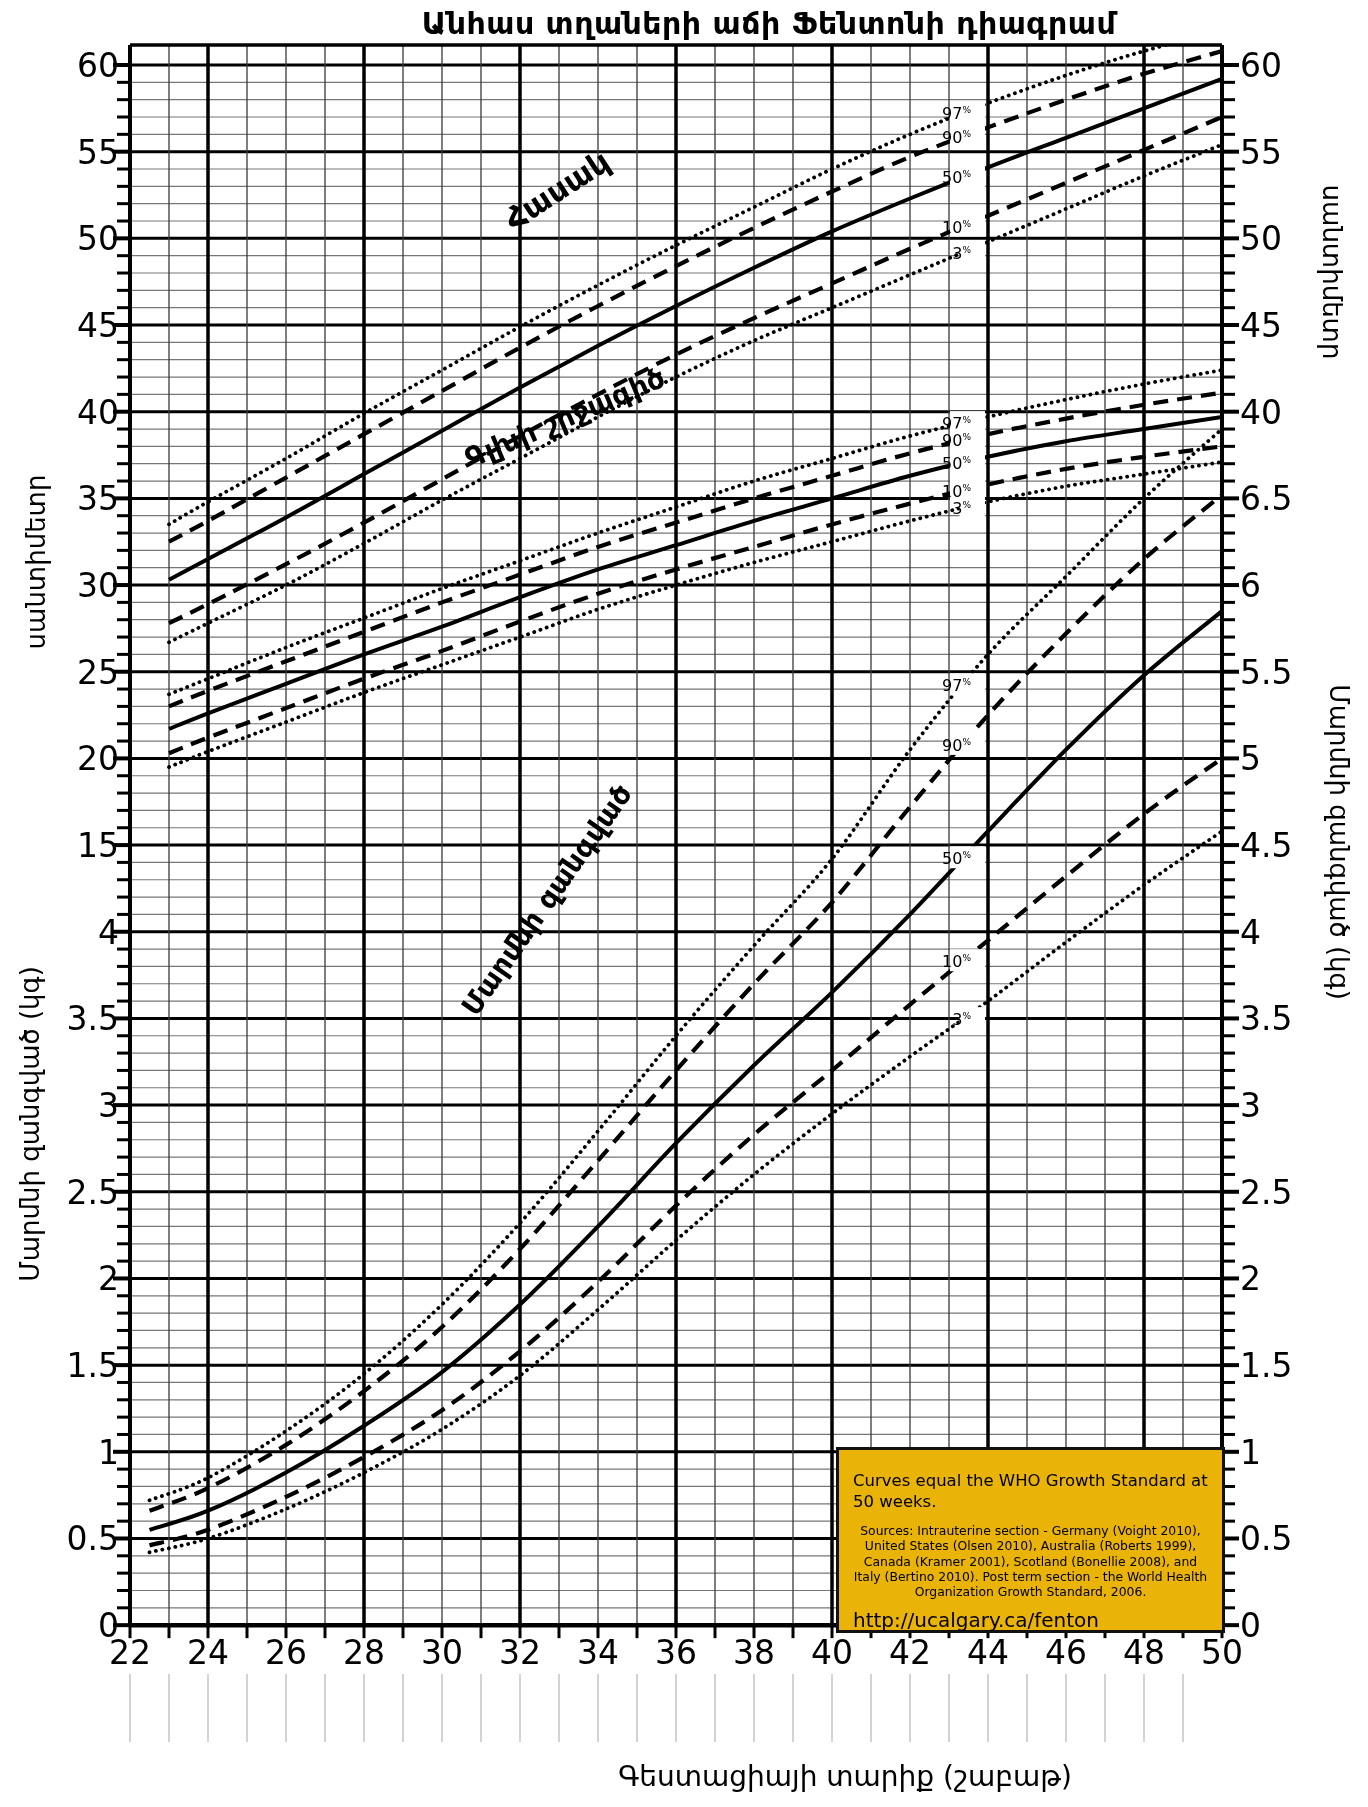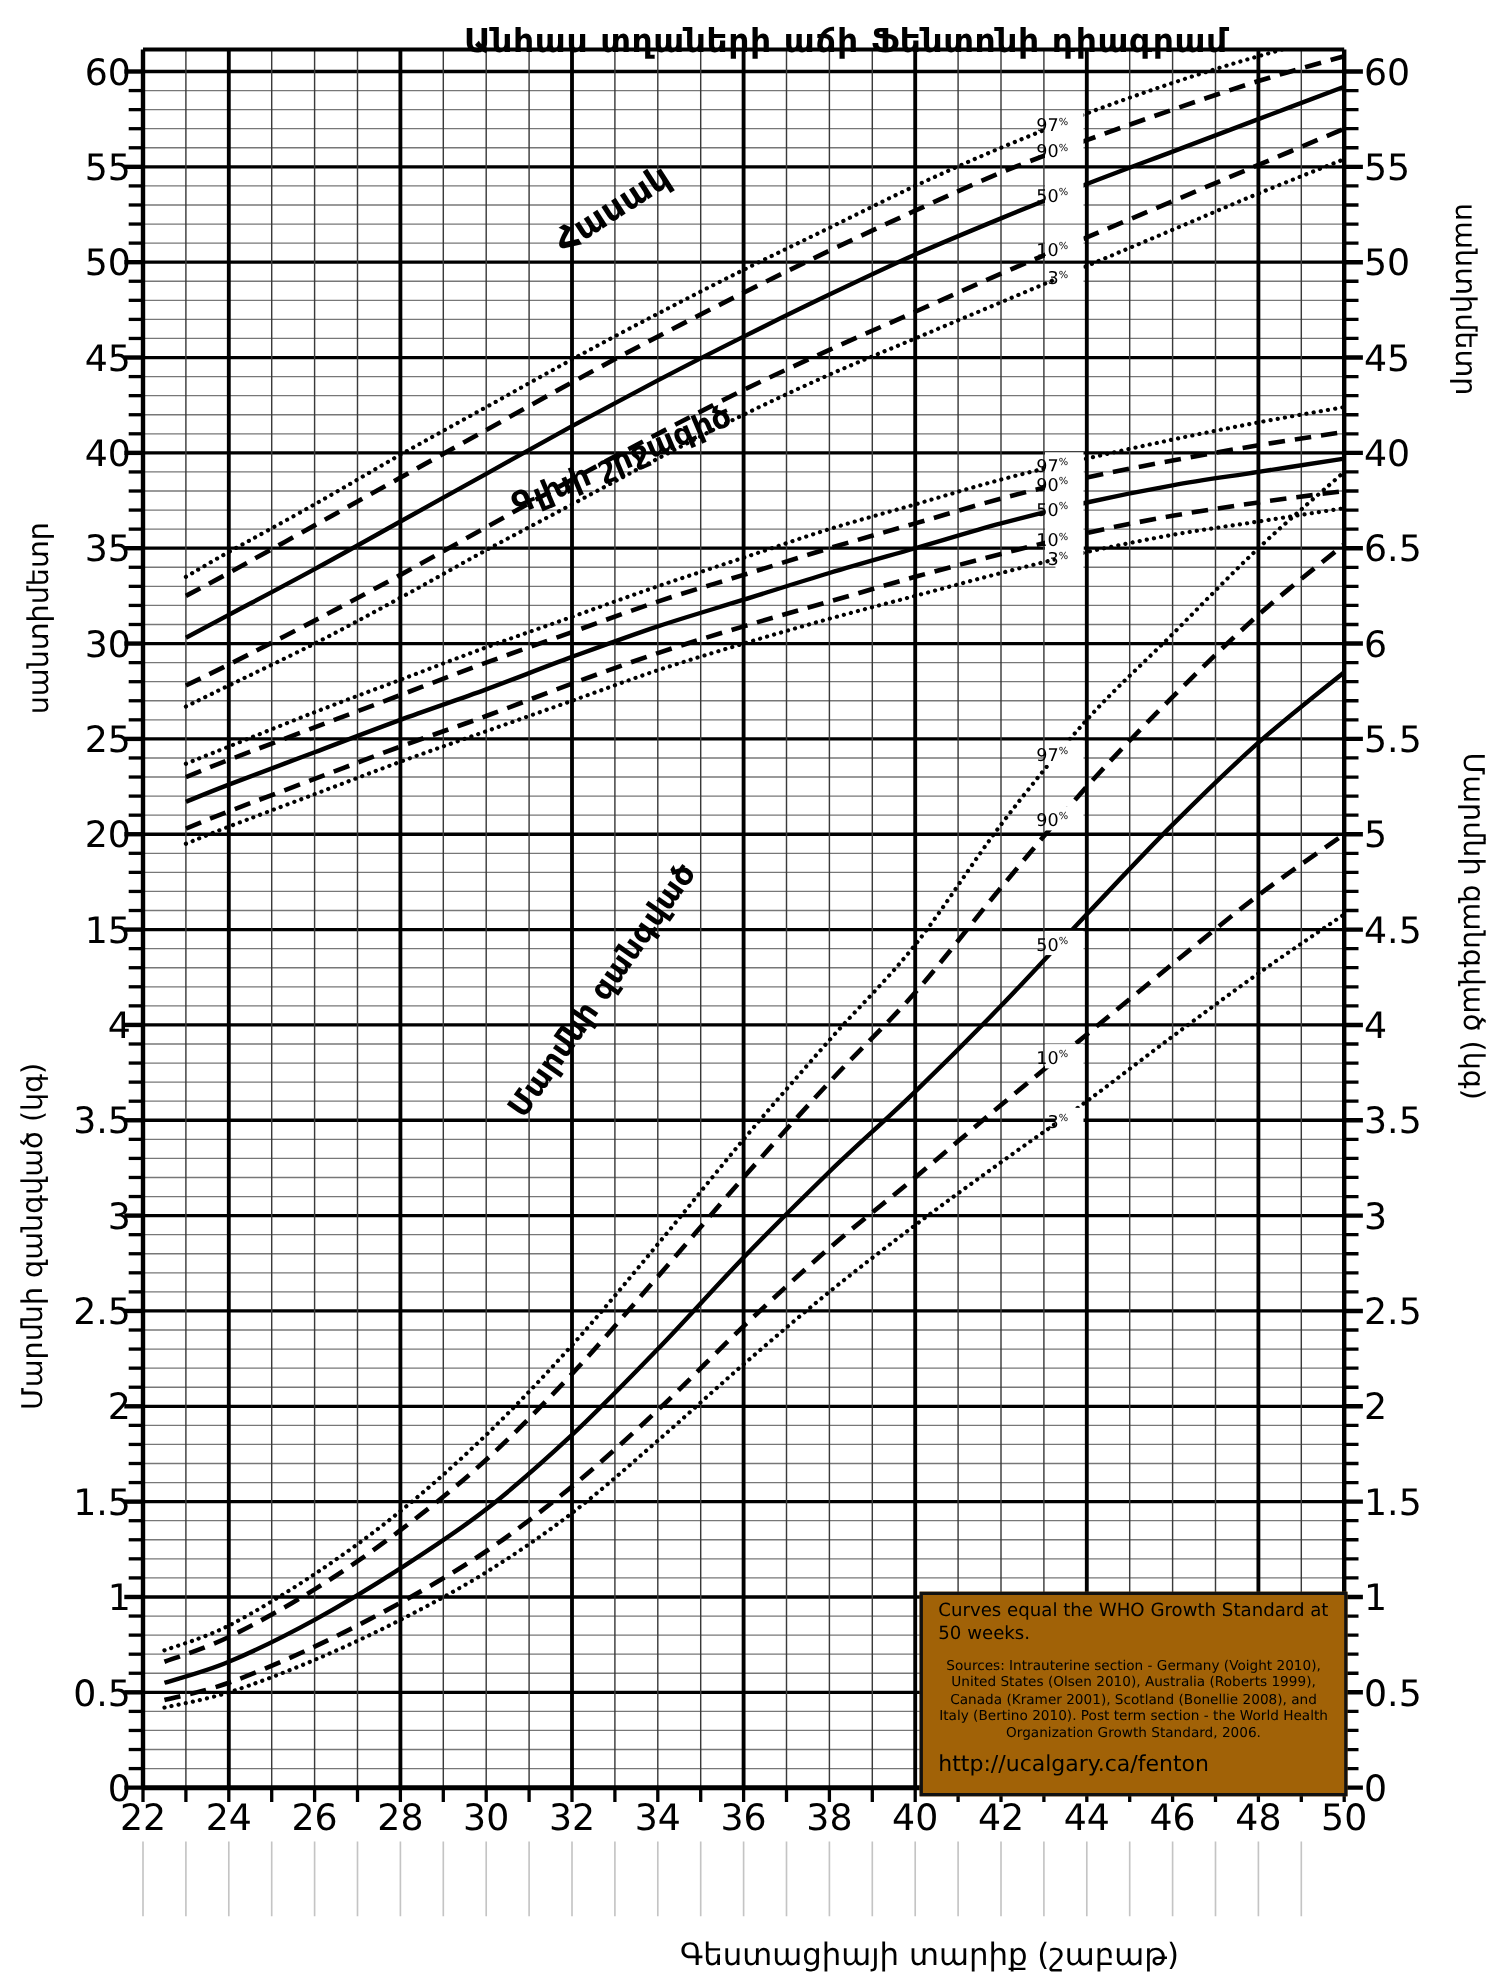--- a/index.html
+++ b/index.html
@@ -1,33 +1,33 @@
 <!DOCTYPE html>
 <html><head>
 <meta charset="utf-8">
 <style>
   html,body{margin:0;padding:0;background:#fff;}
   body{width:1368px;height:1807px;font-family:"DejaVu Sans","Liberation Sans",sans-serif;color:#000;}
   .stage{position:relative;width:1368px;height:1807px;overflow:hidden;background:#fff;}
   #plot{position:absolute;left:0;top:0;}
   .title{position:absolute;left:170px;top:6px;width:1198px;text-align:center;
-         font-size:30px;font-weight:bold;letter-spacing:.5px;margin-top:14px;}
+         font-size:30px;font-weight:bold;letter-spacing:.5px;}
   .axis-label{position:absolute;font-size:26px;white-space:nowrap;transform:translate(-50%,-50%) rotate(-90deg);}
   .axis-label.cw{transform:translate(-50%,-50%) rotate(90deg);}
   .lbl-left-cm{left:36px;top:562px;}
   .lbl-left-kg{left:30px;top:1124px;}
   .lbl-right-cm{left:1332px;top:272px;}
   .lbl-right-kg{left:1339px;top:842px;}
   .curve-label{position:absolute;font-weight:bold;white-space:nowrap;}
   .curve-label.len{left:557px;top:190px;font-size:31px;transform:translate(-50%,-50%) rotate(-33deg);}
   .curve-label.hc{left:565px;top:418px;font-size:28px;transform:translate(-50%,-50%) rotate(-23deg);}
   .curve-label.wt{left:547px;top:900px;font-size:28px;transform:translate(-50%,-50%) rotate(-55deg);}
   .x-title{position:absolute;left:345px;top:1760px;width:1000px;text-align:center;font-size:28px;}
-  .infobox{position:absolute;left:836px;top:1447px;width:389px;height:186px;background:#a16207;
-           border:3px solid #111;box-sizing:border-box;padding:3px 14px;}
+  .infobox{position:absolute;left:836px;top:1447px;width:389px;height:186px;background:#eab308;
+           border:3px solid #111;box-sizing:border-box;padding:20px 14px;}
   .infobox .head{font-size:16.5px;line-height:1.3;margin:0;}
   .infobox .src{font-size:12.4px;line-height:1.24;margin:10px 0 0;text-align:center;}
   .infobox .url{font-size:20px;margin:8px 0 0;}
 </style>
 </head>
 <body>
 
 <div class="stage">
   <svg id="plot" width="1368" height="1807" viewBox="0 0 1368 1807">
       <line x1="130" y1="65" x2="1222" y2="65" stroke="#000000" stroke-width="3"></line>

